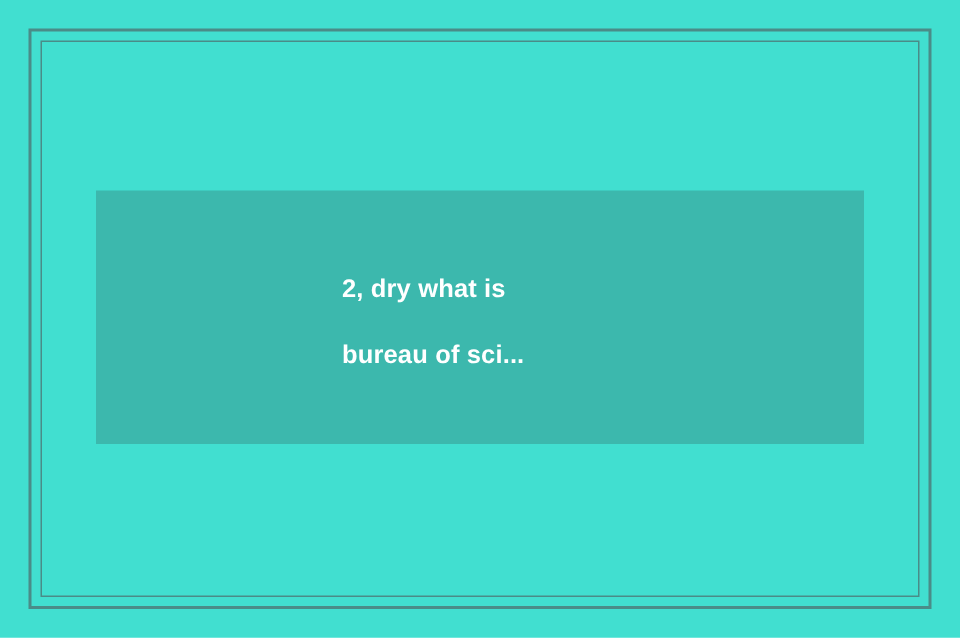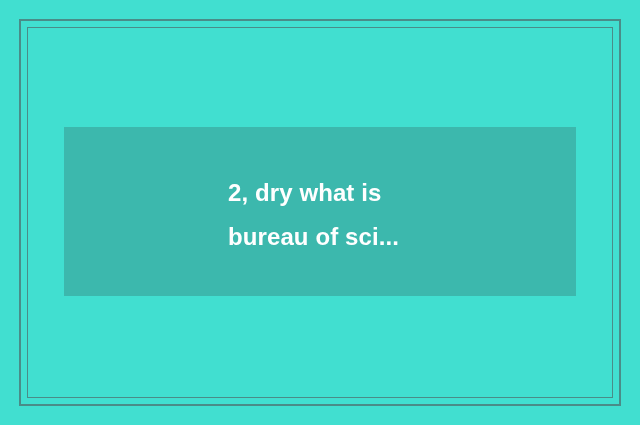--- a/index.html
+++ b/index.html
@@ -52,21 +52,21 @@
     background: #3cb8ad;
     box-sizing: border-box;
   }
 
   #caption-text {
     position: absolute;
     left: 164px;
     top: 44px;
     width: 330px;
     color: #ffffff;
-    font-size: 24px;
+    font-size: 17px;
     font-weight: bold;
     line-height: 44px;
     letter-spacing: 0.1px;
     text-align: left;
     white-space: pre-line;
   }
 </style>
 </head>
 <body>
 

